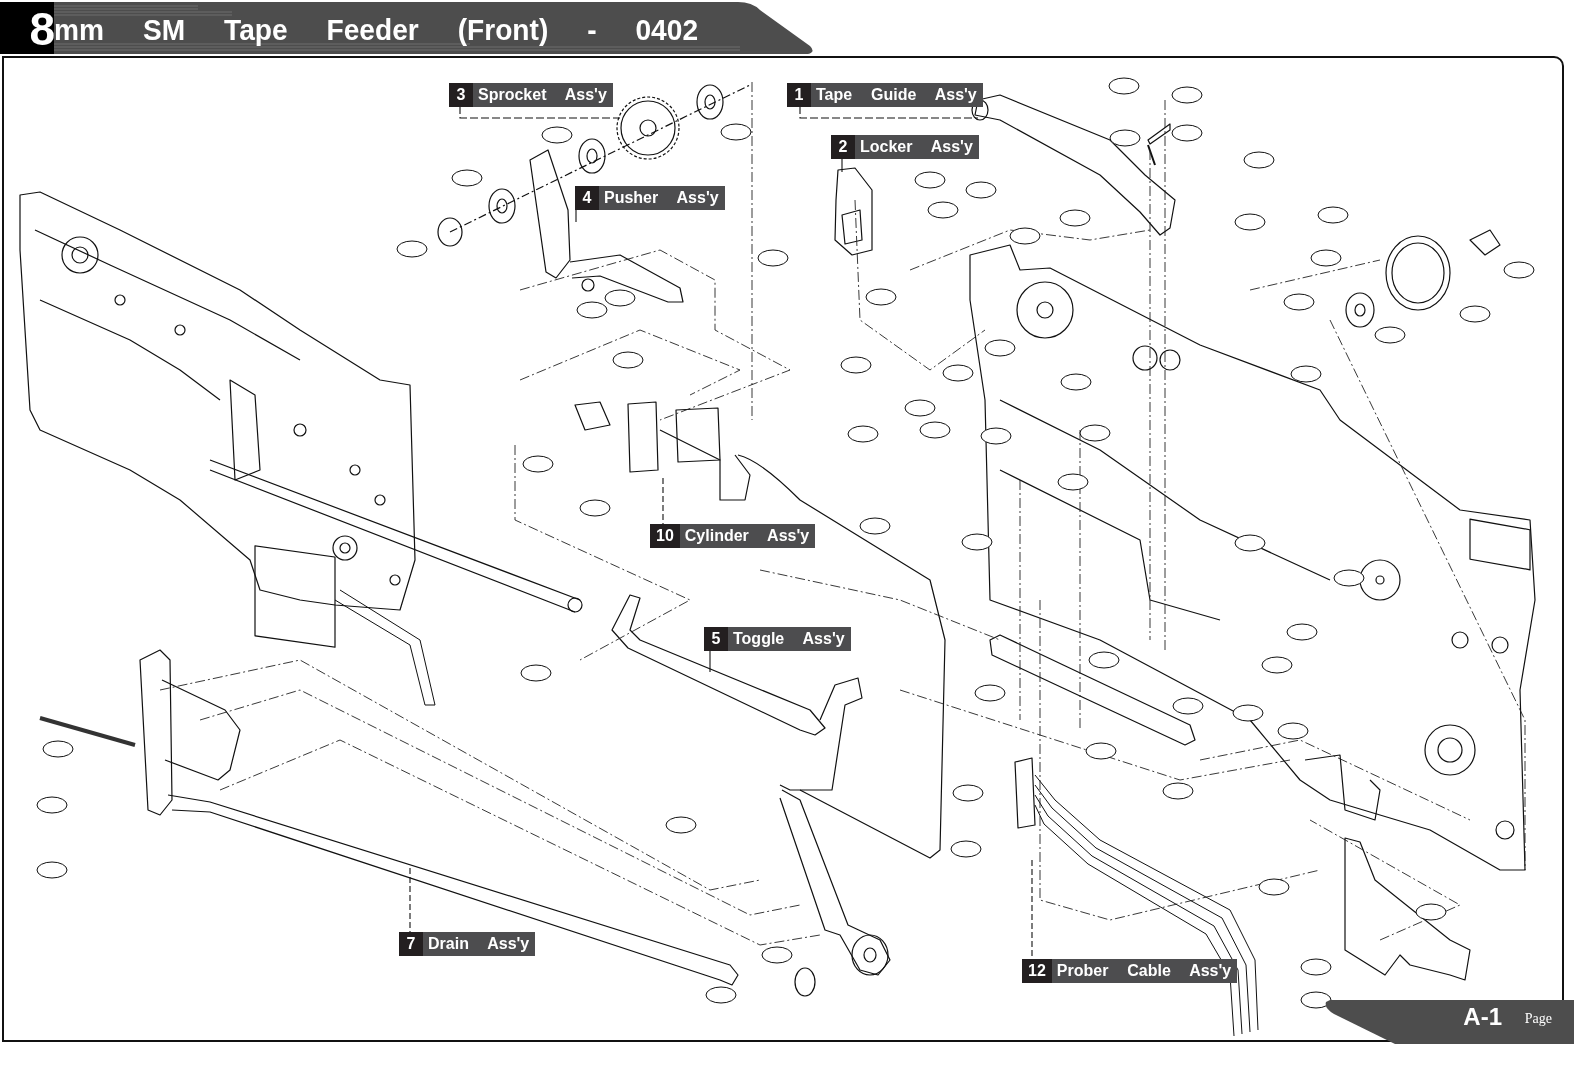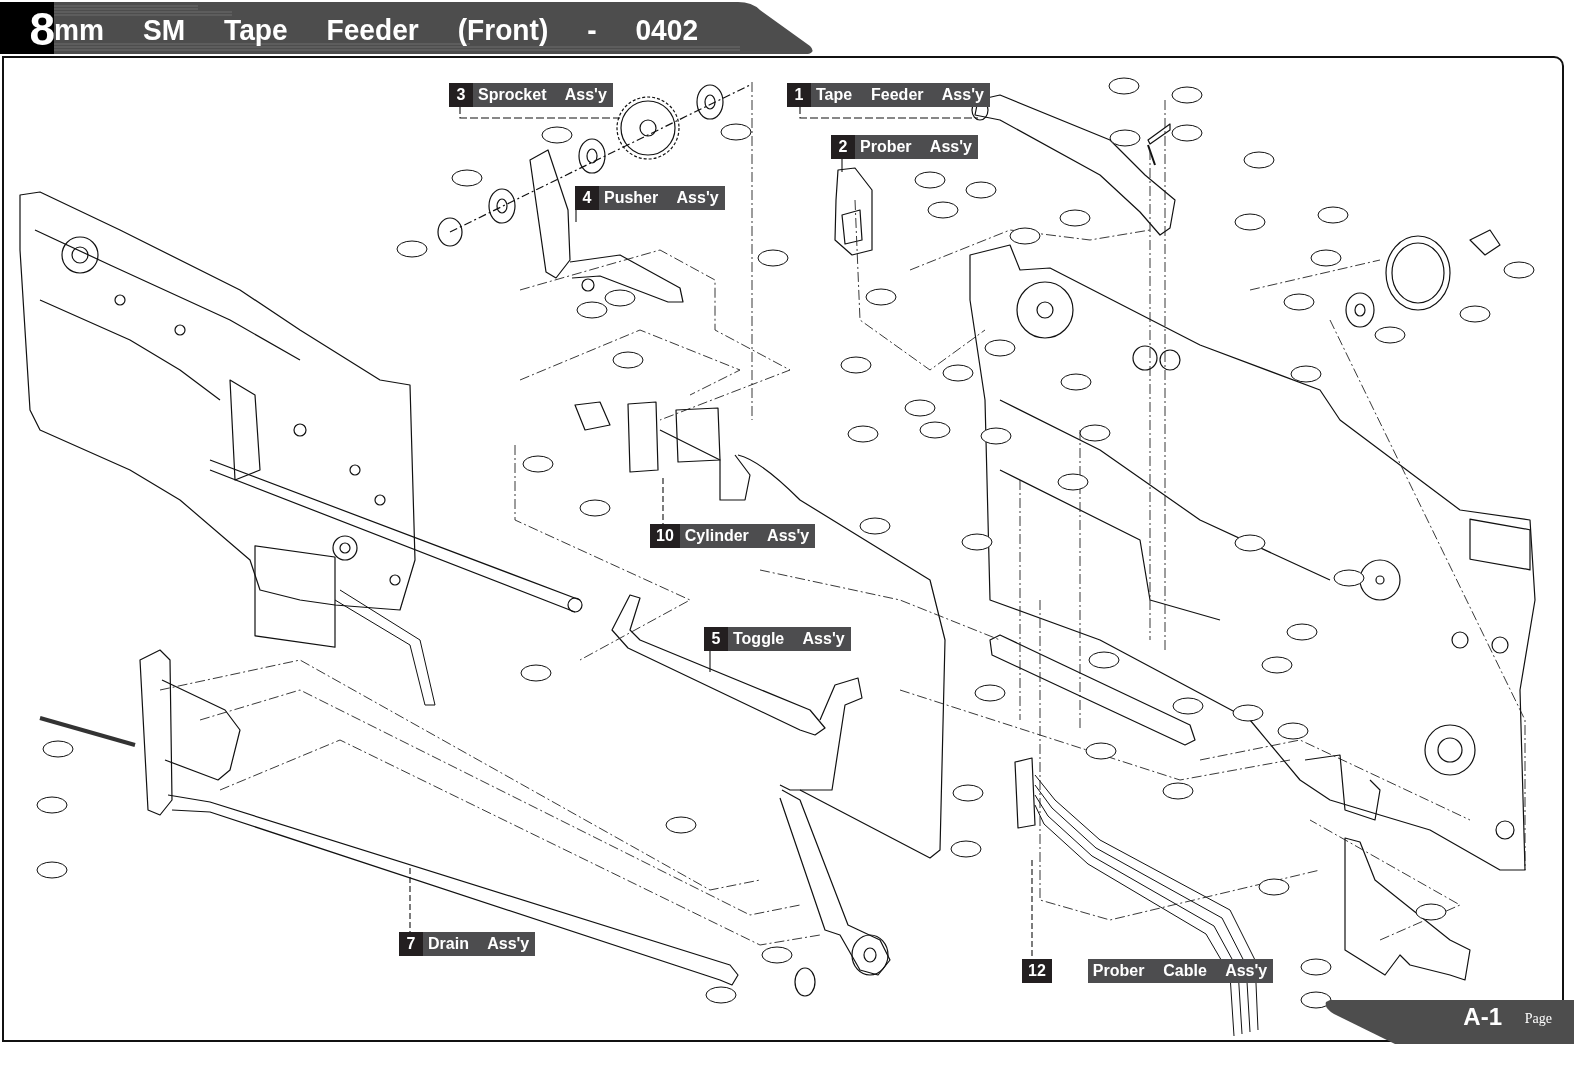--- a/index.html
+++ b/index.html
@@ -278,43 +278,43 @@
     <ellipse cx="721" cy="995" rx="15" ry="8"></ellipse>
   </g>
 </svg>
 
 <div class="asy" style="left:449px; top:83px;">
   <span class="num">3</span>
   <span class="name">Sprocket  Ass'y</span>
 </div>
 <div class="asy" style="left:787px; top:83px;">
   <span class="num">1</span>
-  <span class="name">Tape  Feeder  Ass'y</span>
+  <span class="name">Tape  Guide  Ass'y</span>
 </div>
 <div class="asy" style="left:831px; top:135px;">
   <span class="num">2</span>
-  <span class="name">Prober  Ass'y</span>
+  <span class="name">Locker  Ass'y</span>
 </div>
 <div class="asy" style="left:575px; top:186px;">
   <span class="num">4</span>
   <span class="name">Pusher  Ass'y</span>
 </div>
 <div class="asy" style="left:650px; top:524px;">
   <span class="num">10</span>
   <span class="name">Cylinder  Ass'y</span>
 </div>
 <div class="asy" style="left:704px; top:627px;">
   <span class="num">5</span>
   <span class="name">Toggle  Ass'y</span>
 </div>
 <div class="asy" style="left:399px; top:932px;">
   <span class="num">7</span>
   <span class="name">Drain  Ass'y</span>
 </div>
-<div class="asy" style="left:1022px; top:959px;gap:36px;">
+<div class="asy" style="left:1022px; top:959px;">
   <span class="num">12</span>
   <span class="name">Prober  Cable  Ass'y</span>
 </div>
 
 <div class="footer-tab">
   <svg width="254" height="44">
     <path d="M10,0 L254,0 L254,44 L75,44 L14,14 Q4,8 6,2 Z" fill="#4d4d4d"></path>
   </svg>
   <span class="page-id">A-1</span>
   <span class="page-word">Page</span>

